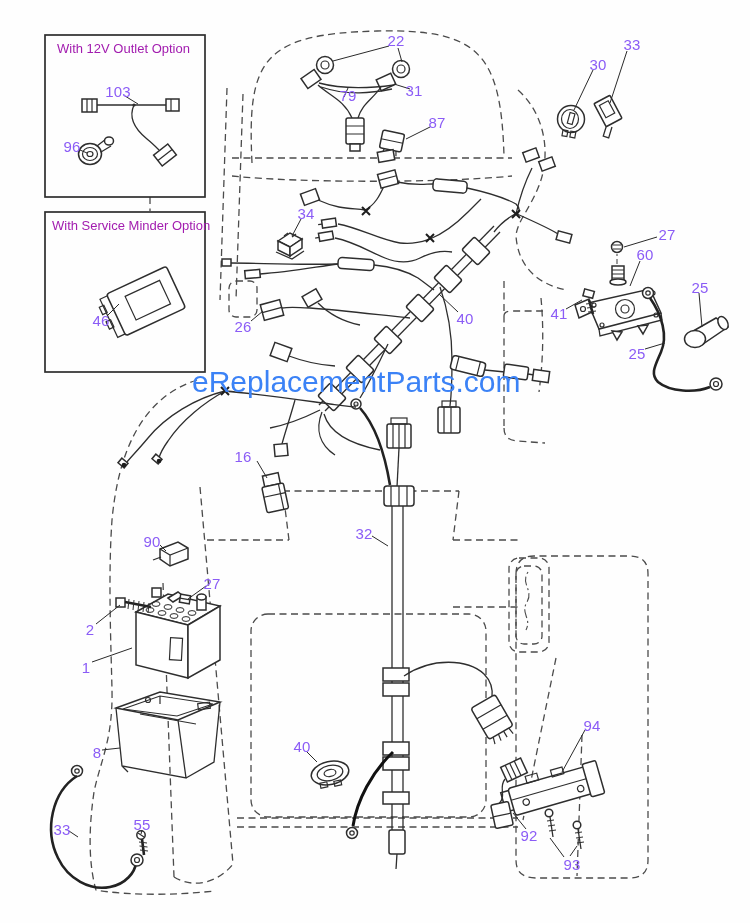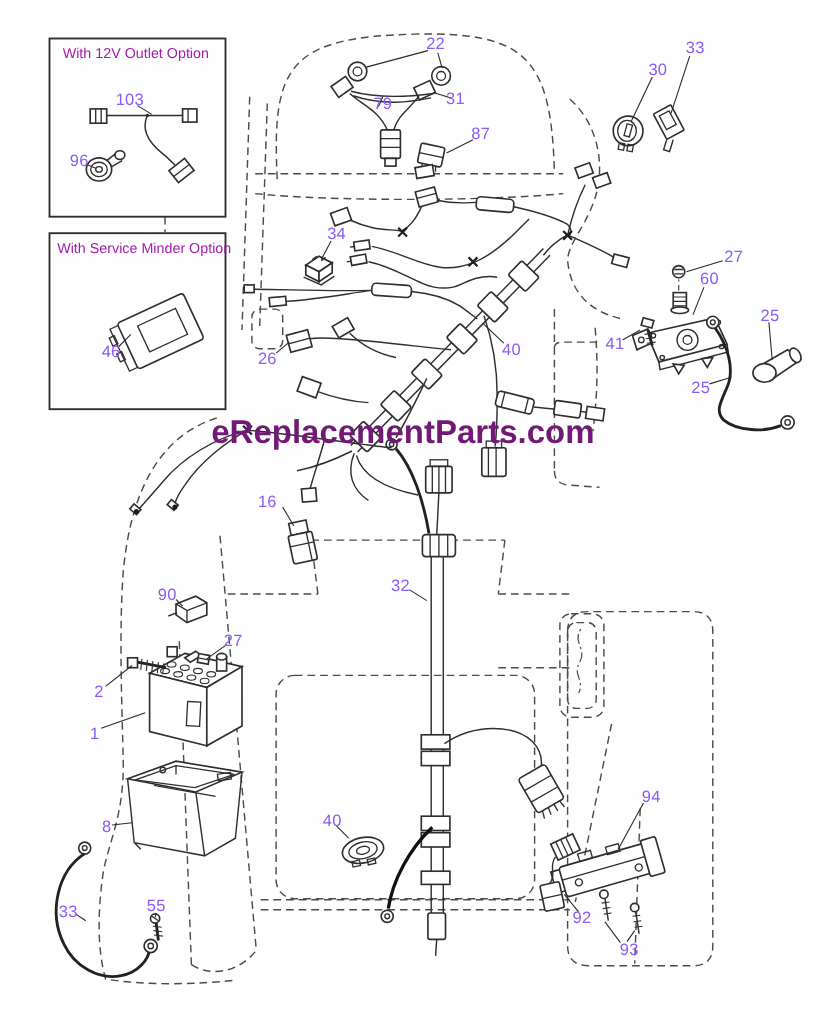--- a/index.html
+++ b/index.html
@@ -11,21 +11,21 @@
   .dd {fill:none;stroke:#4b4b4b;stroke-width:1.1;stroke-dasharray:2 3 9 3}
   .w  {fill:none;stroke:#2e2e2e;stroke-width:1.3}
   .w2 {fill:none;stroke:#222;stroke-width:2.6}
   .w3 {fill:none;stroke:#111;stroke-width:3}
   .p  {fill:#ffffff;stroke:#2e2e2e;stroke-width:1.5}
   .pn {fill:none;stroke:#2e2e2e;stroke-width:1.2}
   .ld {fill:none;stroke:#2e2e2e;stroke-width:1}
   .xm {fill:none;stroke:#1d1d1d;stroke-width:2}
   .co{position:absolute;transform:translate(-50%,-50%);font-size:15px;font-weight:400;color:#8b5cf6;letter-spacing:.2px}
   .boxtitle{position:absolute;font-size:13px;font-weight:400;color:#a21caf;white-space:nowrap}
-  .wm{position:absolute;left:192px;top:377px;font-size:30px;font-weight:700;color:#701a75;letter-spacing:0;white-space:nowrap}
+  .wm{position:absolute;left:192px;top:365px;font-size:30px;font-weight:400;color:#3b82f6;letter-spacing:0;white-space:nowrap}
 </style>
 </head>
 <body>
 
 <div id="stage">
 
 <svg width="750" height="923" viewBox="0 0 750 923">
 
   <g>
     <path class="d" d="M252,163 C247,60 262,34 377,31 C478,29 501,52 504,156"></path>

